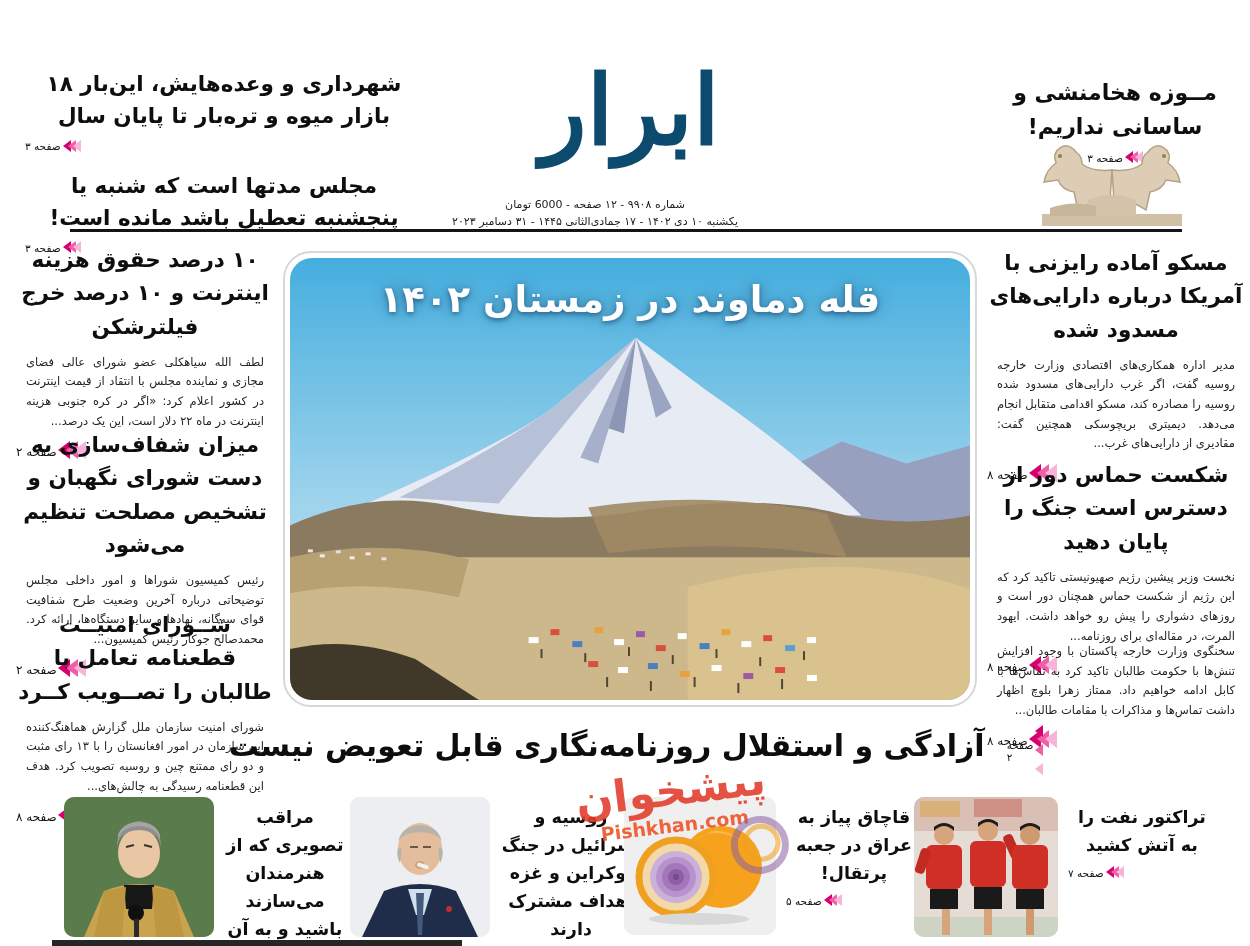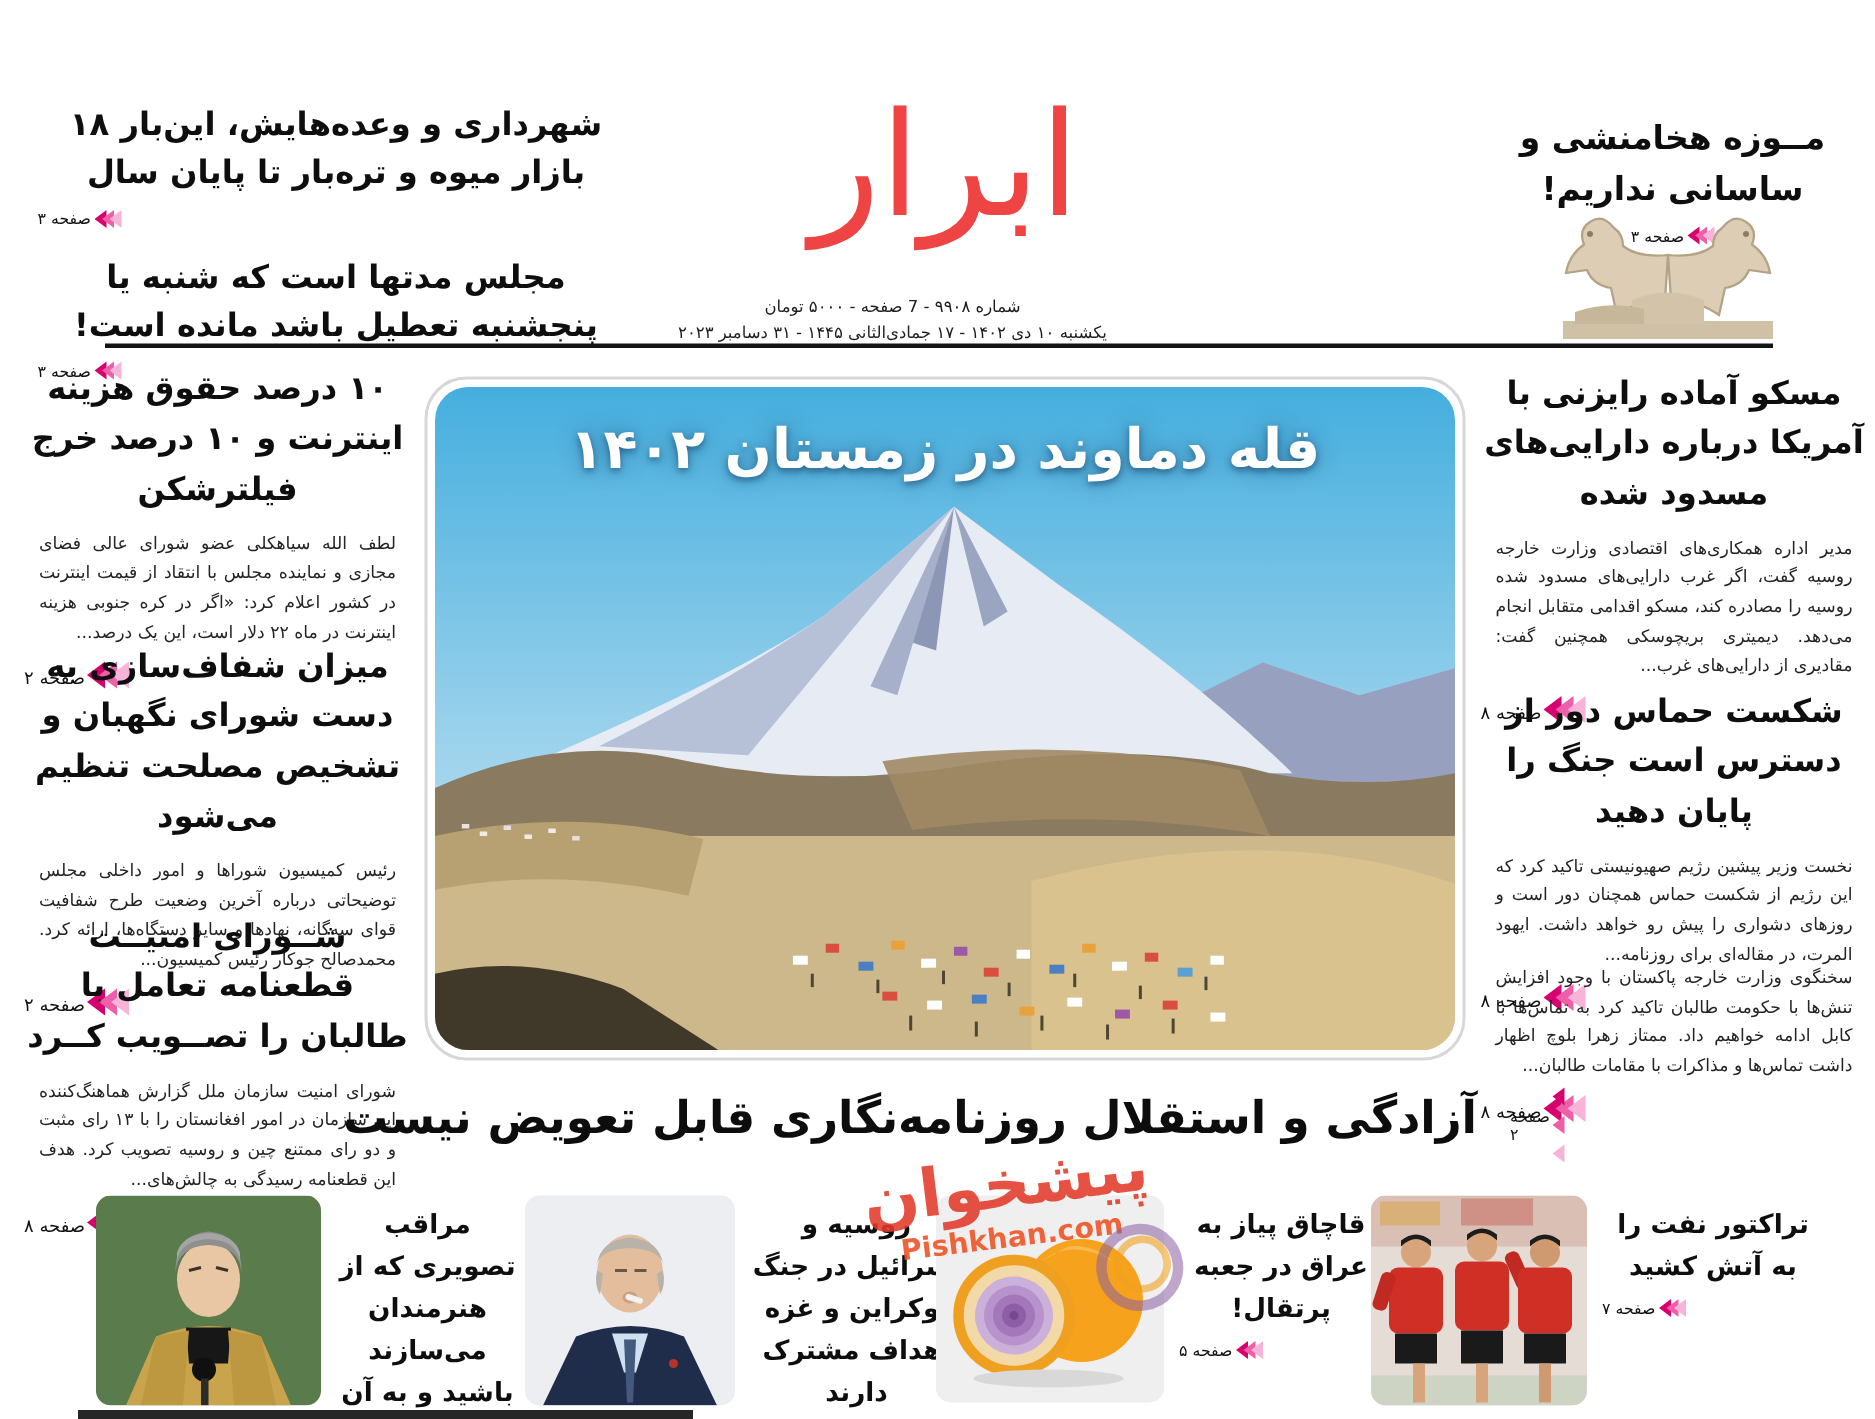--- a/index.html
+++ b/index.html
@@ -1,21 +1,21 @@
 <!DOCTYPE html>
 <html lang="fa"><head>
 <meta charset="utf-8">
 <style>
   html,body{margin:0;padding:0;background:#f2f2f2;}
   .page{position:relative;width:1250px;height:946px;background:#ffffff;overflow:hidden;
         direction:rtl;font-family:"DejaVu Sans","Liberation Sans",sans-serif;color:#111;}
   
   .logo{position:absolute;left:468px;top:26px;width:324px;height:168px;display:flex;
         align-items:center;justify-content:center;font-family:"DejaVu Serif","Liberation Serif",serif;
-        font-weight:normal;font-size:96px;color:#ef4444;}
+        font-weight:bold;font-size:96px;color:#0c4a6e;}
   .issue{position:absolute;left:420px;top:196px;width:350px;text-align:center;
          font-size:11px;line-height:1.55;color:#1c1c1c;}
   .rule{position:absolute;left:70px;top:229px;width:1112px;height:3px;background:#141414;}
   
   .marker{display:flex;direction:ltr;align-items:center;gap:5px;margin-top:4px;}
   .marker .lbl{font-size:10.5px;color:#111;}
   .marker i{display:inline-block;width:0;height:0;border-top:6px solid transparent;
             border-bottom:6px solid transparent;border-right:8px solid #d6006e;margin-left:-3px;}
   .marker i.c2{border-right-color:#ee5fa8;}
   .marker i.c3{border-right-color:#f7b3d8;}
@@ -69,21 +69,21 @@
             border:5px solid #f0a020;opacity:.6;}
   .bstrip{position:absolute;left:52px;top:940px;width:410px;height:6px;background:#262626;}
 </style>
 </head>
 <body>
 
 <div class="page">
 
   <div class="logo">ابرار</div>
   <div class="issue">
-    <div>شماره ۹۹۰۸ - 7 صفحه - ۵۰۰۰ تومان</div>
+    <div>شماره ۹۹۰۸ - ۱۲ صفحه - 6000 تومان</div>
     <div>یکشنبه ۱۰ دی ۱۴۰۲ - ۱۷ جمادی‌الثانی ۱۴۴۵ - ۳۱ دسامبر ۲۰۲۳</div>
   </div>
   <div class="rule"></div>
 
   <div class="tl">
     <h2>شهرداری و وعده‌هایش، این‌بار ۱۸ بازار میوه و تره‌بار تا پایان سال</h2>
     <div class="marker">
       <span class="lbl">صفحه ۳</span>
       <span><i class="c1"></i><i class="c2"></i><i class="c3"></i></span>
     </div>

